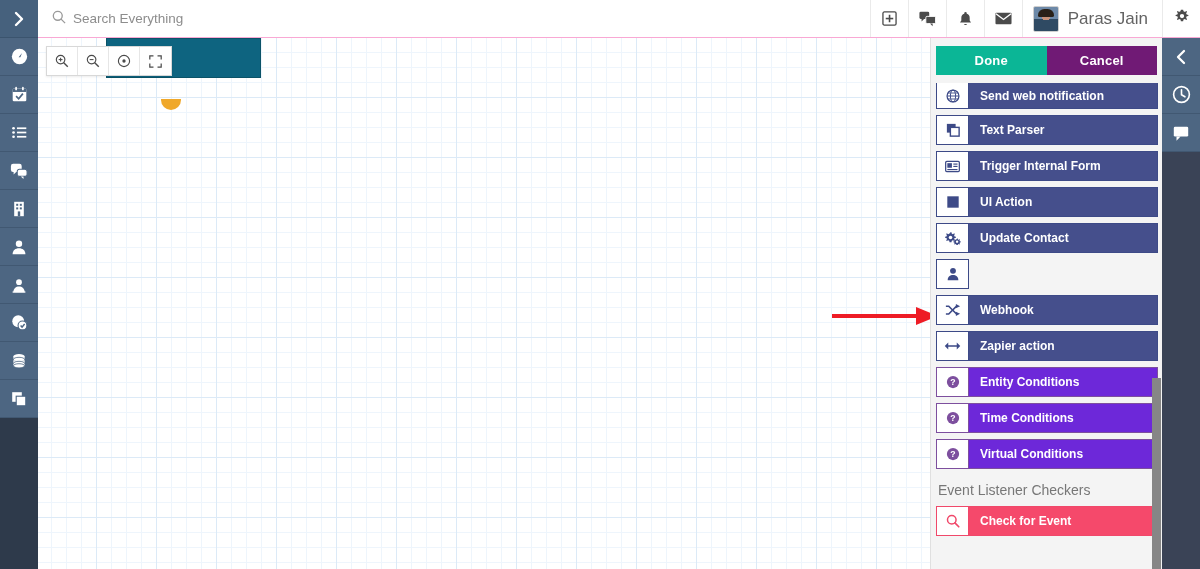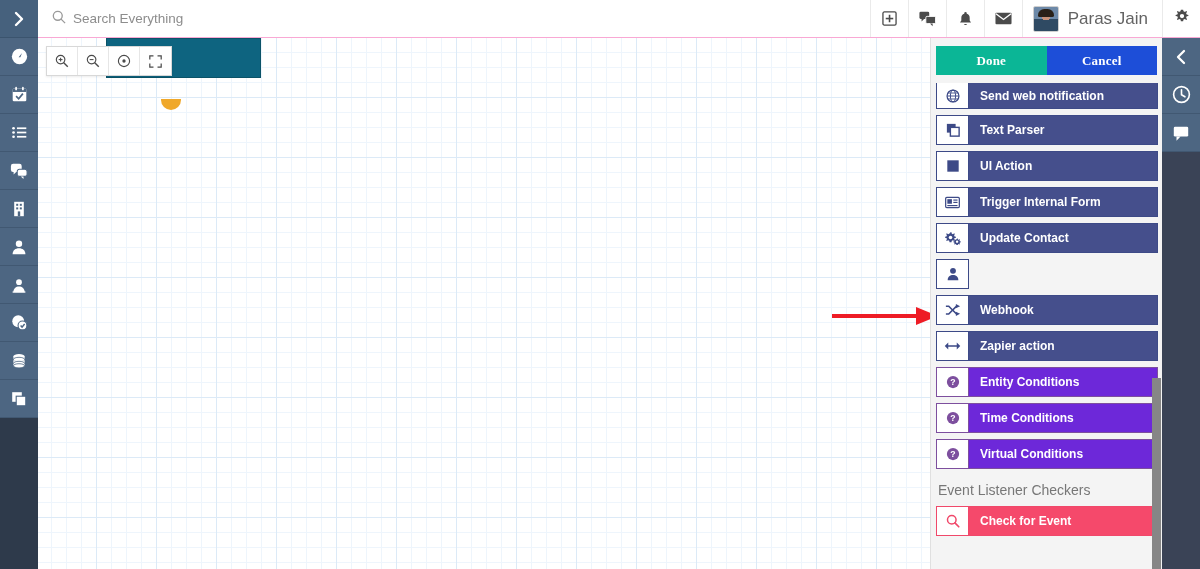--- a/index.html
+++ b/index.html
@@ -141,22 +141,22 @@
     border-left:1px solid #e0e0e0;
     z-index:20; overflow:hidden;
   }
   .panel-btns { display:flex; height:29px; margin:8px 5px 0 5px; }
   .btn-done, .btn-cancel {
     flex:1 1 50%;
     display:flex; align-items:center; justify-content:center;
     color:#ffffff; font-size:13px; font-weight:bold;
     cursor:pointer; letter-spacing:.2px;
   }
-  .btn-done { background:#0bb696;font-family:Liberation Serif, serif; }
-  .btn-cancel { background:#1d4ed8;font-family:Liberation Serif, serif; }
+  .btn-done { background:#0bb696; }
+  .btn-cancel { background:#701a75; }
 
   .panel-scroll {
     position:absolute; left:0; top:45px; width:232px; height:486px;
     padding:0 5px;
     overflow:hidden;
   }
   .panel-list { padding-top:4px; }
 
   .act-item {
     display:flex; align-items:stretch;
@@ -474,37 +474,37 @@
             <div class="act-ico">
               <svg width="14" height="14" viewBox="0 0 16 16">
                 <rect x="1" y="1" width="10" height="10" fill="#3d4a87"></rect>
                 <rect x="5" y="5" width="10" height="10" fill="#ffffff" stroke="#3d4a87" stroke-width="1.6"></rect>
               </svg>
             </div>
             <div class="act-lbl">Text Parser</div>
           </div>
           <div class="act-item ">
             <div class="act-ico">
-              <svg width="14" height="14" viewBox="0 0 16 16">
-                <rect x="1.5" y="1.5" width="13" height="13" fill="#3d4a87"></rect>
-              </svg>
-            </div>
-            <div class="act-lbl">UI Action</div>
-          </div>
-          <div class="act-item ">
-            <div class="act-ico">
               <svg width="15" height="13" viewBox="0 0 18 14">
                 <rect x="0.8" y="0.8" width="16.4" height="12.4" rx="1.3" stroke="#3d4a87" stroke-width="1.5" fill="none"></rect>
                 <rect x="2.8" y="3" width="5.5" height="5.5" fill="#3d4a87"></rect>
                 <rect x="10" y="3.4" width="5" height="1.4" fill="#3d4a87"></rect>
                 <rect x="10" y="6.2" width="5" height="1.4" fill="#3d4a87"></rect>
                 <rect x="2.8" y="10" width="12.2" height="1.4" fill="#3d4a87"></rect>
               </svg>
             </div>
             <div class="act-lbl">Trigger Internal Form</div>
+          </div>
+          <div class="act-item ">
+            <div class="act-ico">
+              <svg width="14" height="14" viewBox="0 0 16 16">
+                <rect x="1.5" y="1.5" width="13" height="13" fill="#3d4a87"></rect>
+              </svg>
+            </div>
+            <div class="act-lbl">UI Action</div>
           </div>
           <div class="act-item ">
             <div class="act-ico">
               <svg width="16" height="14" viewBox="0 0 18 15">
                 <path d="M6.2 1 l1.1 0 .35 1.6 a5.2 5.2 0 0 1 1.3 .55 l1.35 -.9 .8 .8 -.9 1.35 a5.2 5.2 0 0 1 .55 1.3 l1.6 .35 0 1.1 -1.6 .35 a5.2 5.2 0 0 1 -.55 1.3 l.9 1.35 -.8 .8 -1.35 -.9 a5.2 5.2 0 0 1 -1.3 .55 l-.35 1.6 -1.1 0 -1.1 0 -.35 -1.6 a5.2 5.2 0 0 1 -1.3 -.55 l-1.35 .9 -.8 -.8 .9 -1.35 a5.2 5.2 0 0 1 -.55 -1.3 l-1.6 -.35 0 -1.1 1.6 -.35 a5.2 5.2 0 0 1 .55 -1.3 l-.9 -1.35 .8 -.8 1.35 .9 a5.2 5.2 0 0 1 1.3 -.55z" fill="#3d4a87"></path>
                 <circle cx="6.2" cy="6.85" r="2" fill="#ffffff"></circle>
                 <path d="M13.6 8 l.75 0 .24 1.1 a3.6 3.6 0 0 1 .9 .38 l.93 -.62 .55 .55 -.62 .93 a3.6 3.6 0 0 1 .38 .9 l1.1 .24 0 .75 -1.1 .24 a3.6 3.6 0 0 1 -.38 .9 l.62 .93 -.55 .55 -.93 -.62 a3.6 3.6 0 0 1 -.9 .38 l-.24 1.1 -.75 0 -.75 0 -.24 -1.1 a3.6 3.6 0 0 1 -.9 -.38 l-.93 .62 -.55 -.55 .62 -.93 a3.6 3.6 0 0 1 -.38 -.9 l-1.1 -.24 0 -.75 1.1 -.24 a3.6 3.6 0 0 1 .38 -.9 l-.62 -.93 .55 -.55 .93 .62 a3.6 3.6 0 0 1 .9 -.38z" fill="#3d4a87"></path>
                 <circle cx="13.6" cy="11.6" r="1.35" fill="#ffffff"></circle>
               </svg>
             </div>

